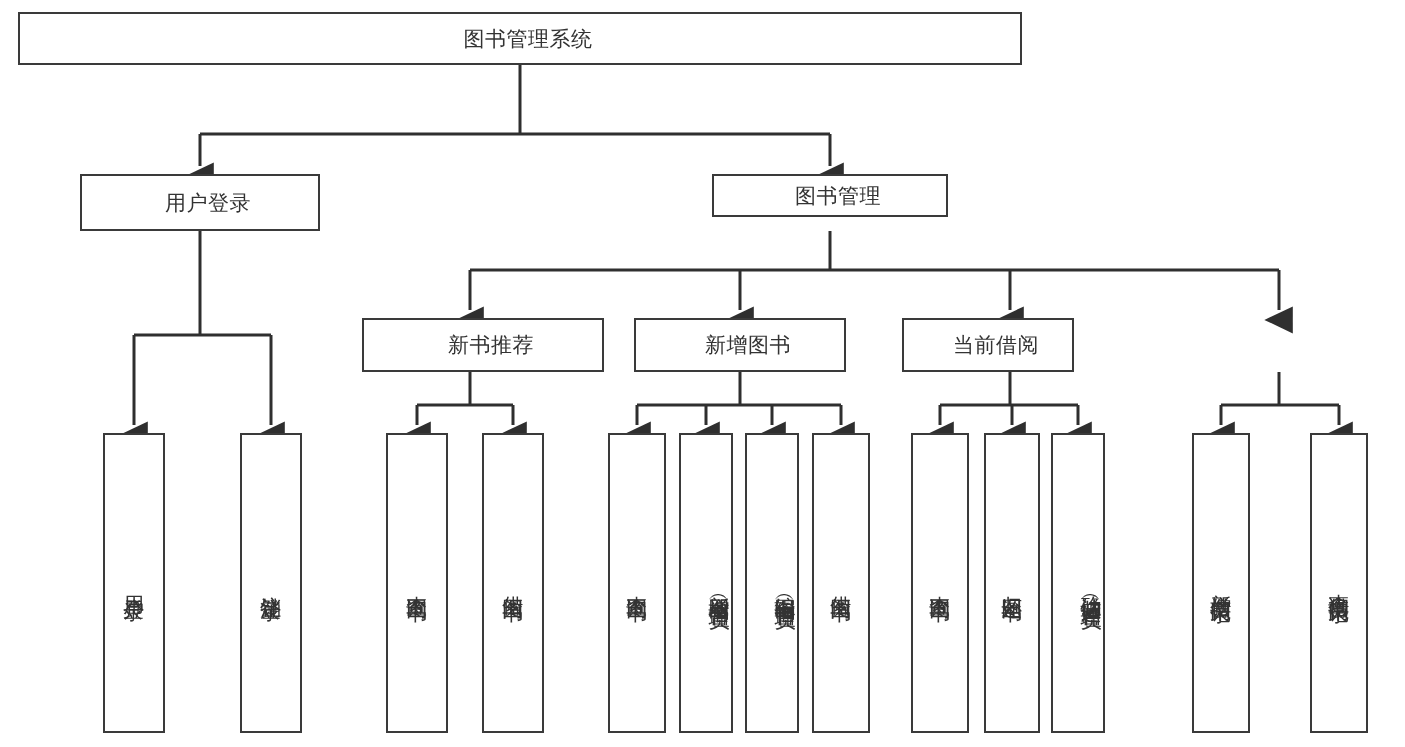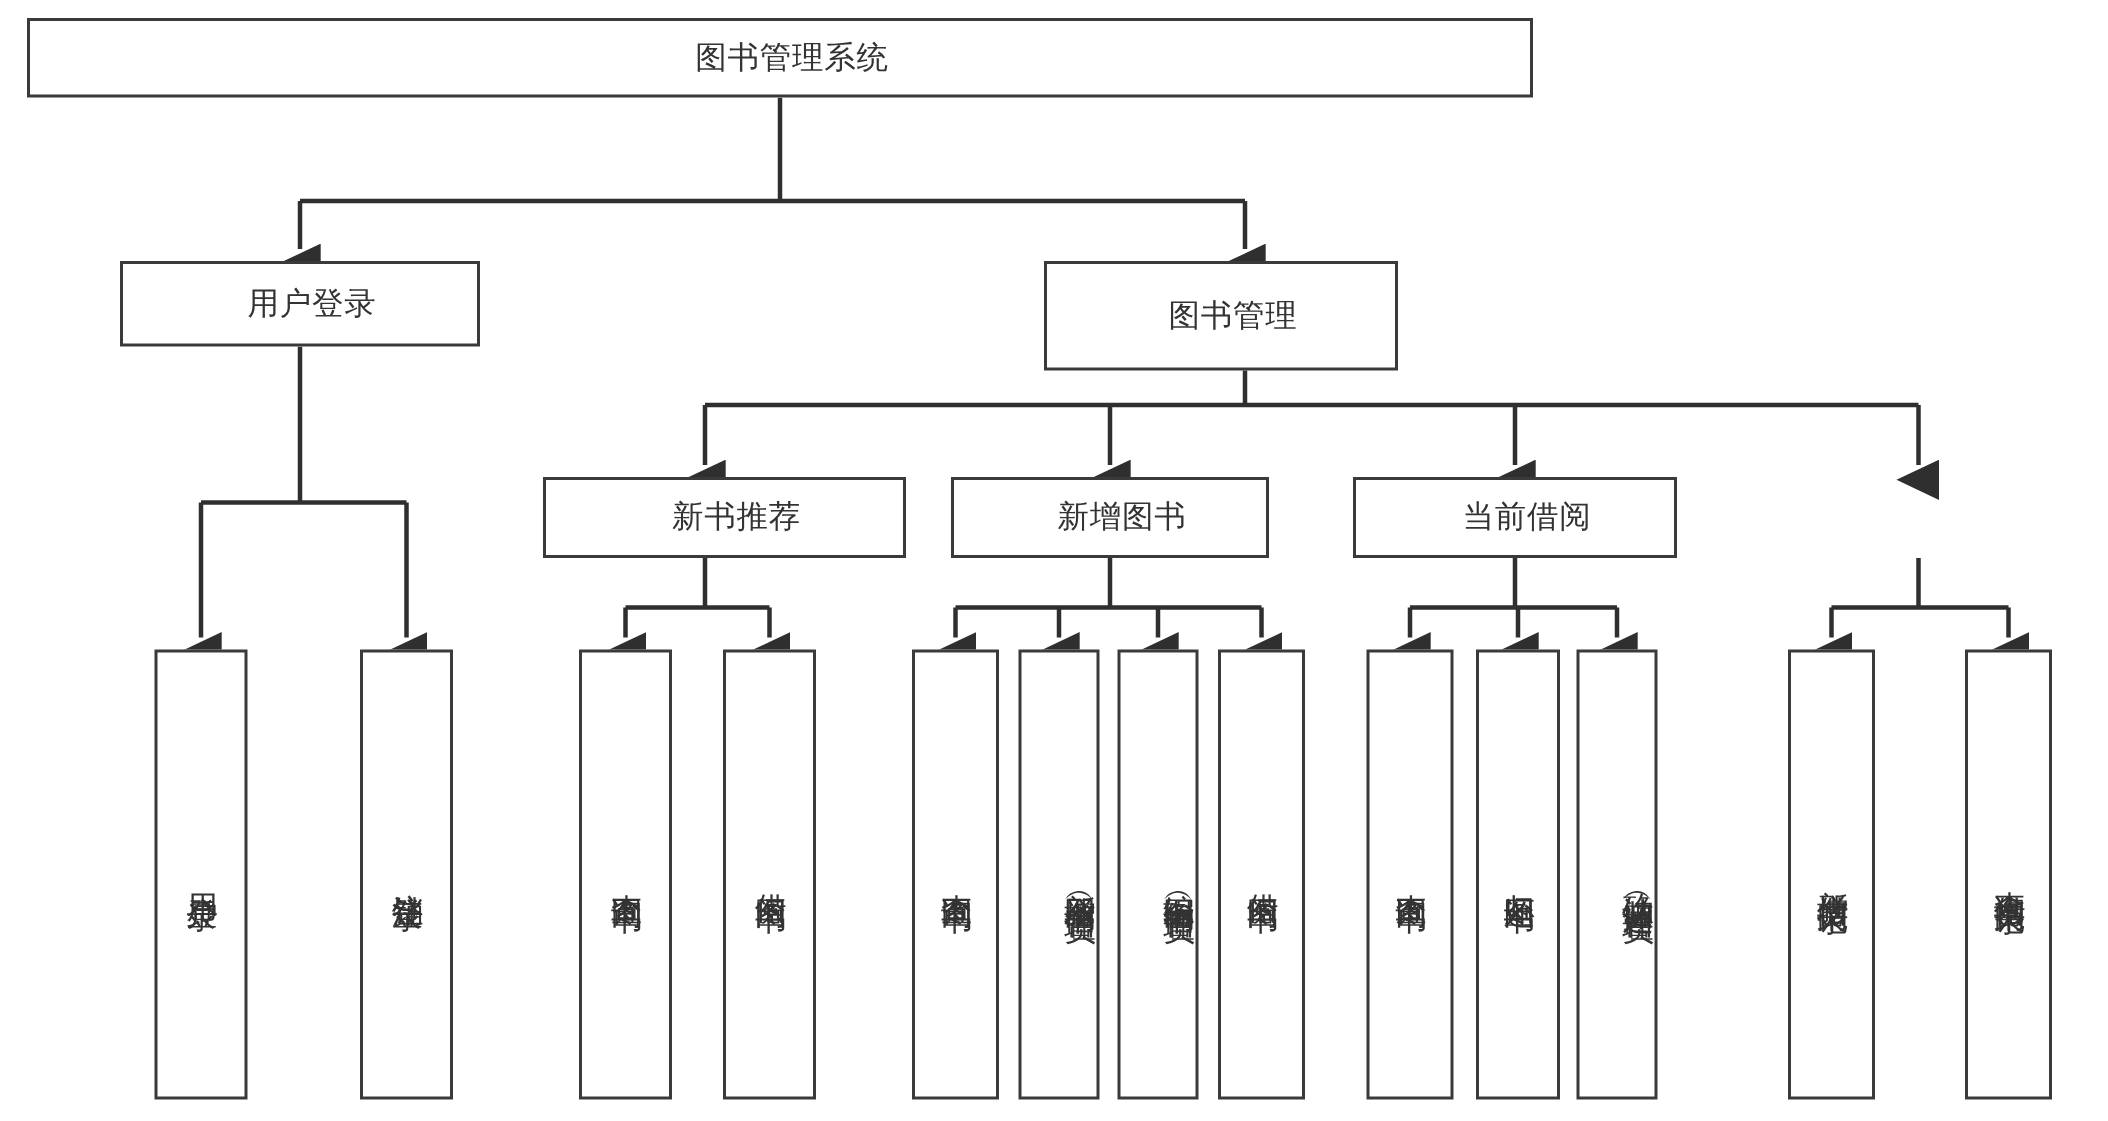--- a/index.html
+++ b/index.html
@@ -109,25 +109,25 @@
       <path d="M1279,372 L1279,405"></path>
       <path d="M1221,405 L1339,405"></path>
       <path d="M1221,405 L1221,425" marker-end="url(#ah)"></path>
       <path d="M1339,405 L1339,425" marker-end="url(#ah)"></path>
     </g>
   </svg>
 
   <div class="node h" style="left:18px;top:12px;width:1004px;height:53px;">图书管理系统</div>
 
   <div class="node h" style="left:80px;top:174px;width:240px;height:57px;">用户登录</div>
-  <div class="node h" style="left:696px;top:174px;width:236px;height:73px;">图书管理</div>
+  <div class="node h" style="left:712px;top:174px;width:236px;height:43px;">图书管理</div>
 
   <div class="node h" style="left:362px;top:318px;width:242px;height:54px;">新书推荐</div>
   <div class="node h" style="left:634px;top:318px;width:212px;height:54px;">新增图书</div>
-  <div class="node h" style="left:902px;top:318px;width:216px;height:54px;">当前借阅</div>
+  <div class="node h" style="left:902px;top:318px;width:172px;height:54px;">当前借阅</div>
 
   <div class="node v mid" style="left:103px;top:433px;width:62px;height:300px;">用户登录</div>
   <div class="node v mid" style="left:240px;top:433px;width:62px;height:300px;">注销登录</div>
 
   <div class="node v mid" style="left:386px;top:433px;width:62px;height:300px;">查询图书</div>
   <div class="node v mid" style="left:482px;top:433px;width:62px;height:300px;">借阅图书</div>
 
   <div class="node v mid" style="left:608px;top:433px;width:58px;height:300px;">查询图书</div>
   <div class="node v" style="left:679px;top:433px;width:54px;height:300px;">新增图书（管理员）</div>
   <div class="node v" style="left:745px;top:433px;width:54px;height:300px;">编辑图书（管理员）</div>

